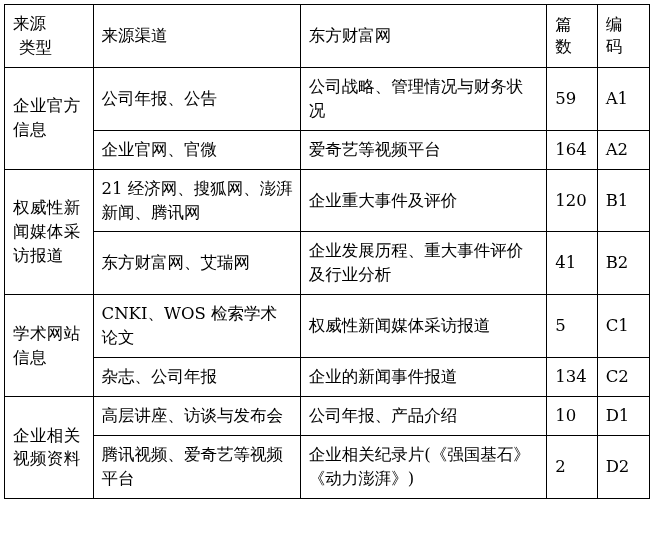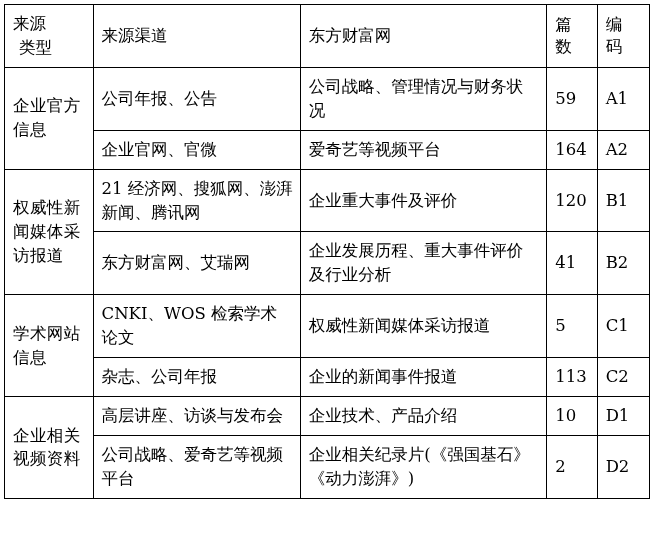--- a/index.html
+++ b/index.html
@@ -139,32 +139,32 @@
       <tr>
         <td class="cell-type" rowspan="2">学术网站信息</td>
         <td>CNKI、WOS 检索学术论文</td>
         <td>权威性新闻媒体采访报道</td>
         <td class="cell-count">5</td>
         <td class="cell-code">C1</td>
       </tr>
       <tr>
         <td>杂志、公司年报</td>
         <td>企业的新闻事件报道</td>
-        <td class="cell-count">113</td>
+        <td class="cell-count">134</td>
         <td class="cell-code">C2</td>
       </tr>
 
       <tr>
         <td class="cell-type" rowspan="2">企业相关视频资料</td>
         <td>高层讲座、访谈与发布会</td>
-        <td>企业技术、产品介绍</td>
+        <td>公司年报、产品介绍</td>
         <td class="cell-count">10</td>
         <td class="cell-code">D1</td>
       </tr>
       <tr>
-        <td>公司战略、爱奇艺等视频平台</td>
+        <td>腾讯视频、爱奇艺等视频平台</td>
         <td>企业相关纪录片(《强国基石》《动力澎湃》)</td>
         <td class="cell-count">2</td>
         <td class="cell-code">D2</td>
       </tr>
     </tbody>
   </table>
 </div>
 
 </body></html>

